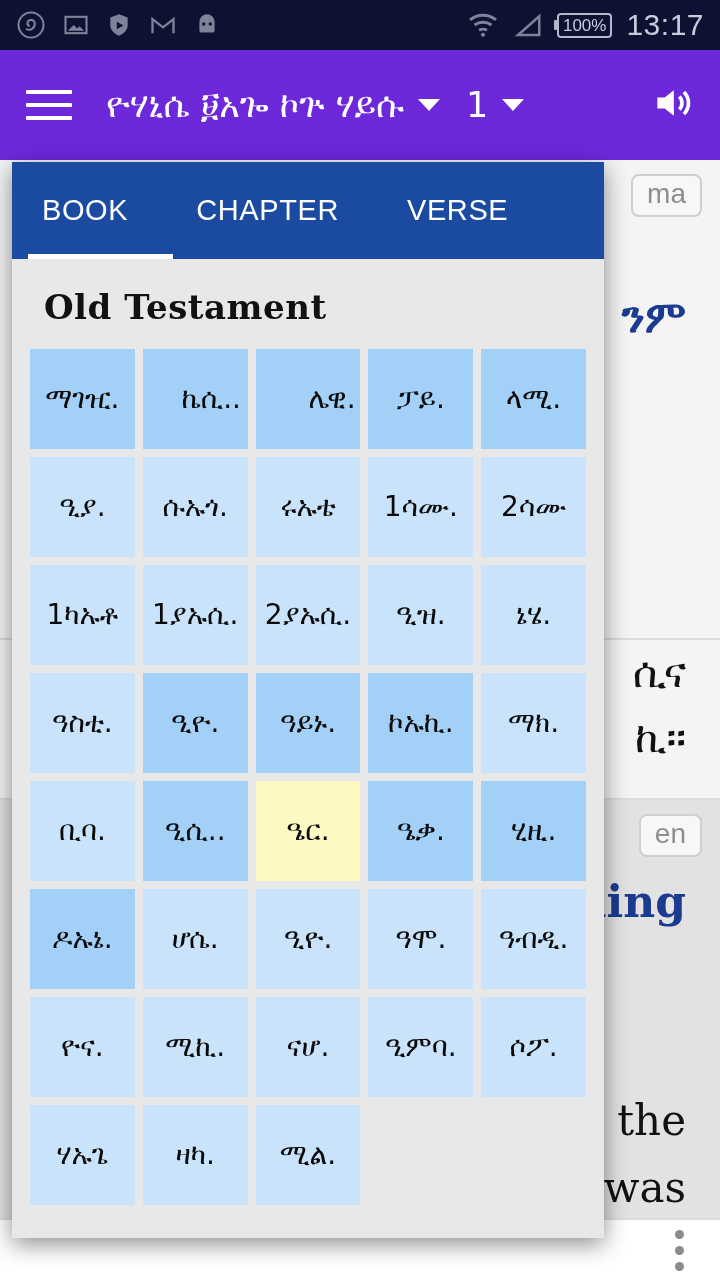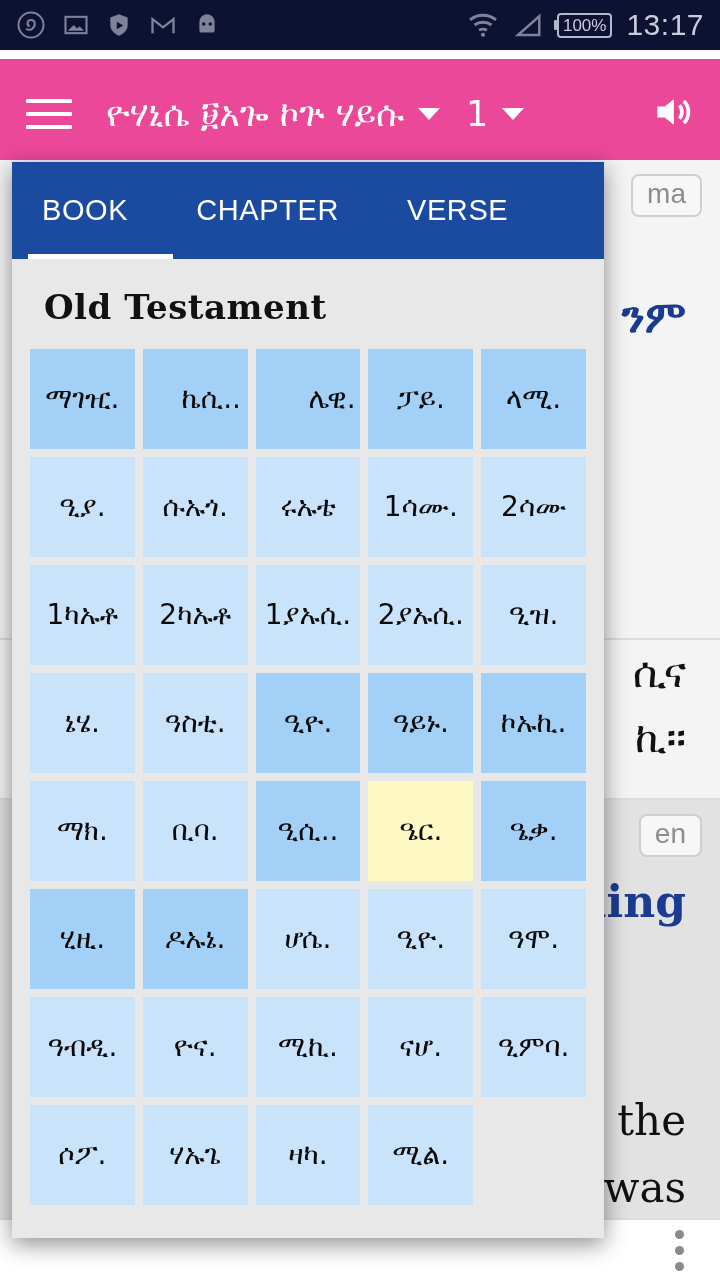--- a/index.html
+++ b/index.html
@@ -54,24 +54,24 @@
     left: -5px; top: 50%;
     transform: translateY(-50%);
     width: 3px; height: 10px;
     background: #b4b8cc;
     border-radius: 1px;
   }
 
   
   .appbar {
     position: absolute;
-    top: 59px; left: 0;
+    top: 50px; left: 0;
     width: 720px;
     height: 110px;
-    background: #ec4899;
+    background: #6d28d9;
     display: flex;
     align-items: center;
     padding: 0 26px;
   }
   .hamburger { width: 46px; cursor: pointer; }
   .hamburger span {
     display: block;
     height: 4px;
     background: #fff;
     margin: 9px 0;
@@ -368,21 +368,20 @@
           <div class="tile" style="background: rgb(163, 208, 247); padding-left: 32px;">ኬሲ..</div>
           <div class="tile" style="background: rgb(163, 208, 247); padding-left: 48px;">ሌዊ.</div>
           <div class="tile" style="background: rgb(163, 208, 247); text-align: right;">ፓይ.</div>
           <div class="tile" style="background: rgb(163, 208, 247);">ላሚ.</div>
           <div class="tile" style="background: rgb(201, 227, 251);">ዒያ.</div>
           <div class="tile" style="background: rgb(201, 227, 251);">ሱኡጎ.</div>
           <div class="tile" style="background: rgb(201, 227, 251);">ሩኡቴ</div>
           <div class="tile" style="background: rgb(201, 227, 251);">1ሳሙ.</div>
           <div class="tile" style="background: rgb(201, 227, 251);">2ሳሙ</div>
           <div class="tile" style="background: rgb(201, 227, 251);">1ካኡቶ</div>
-          <div class="tile" style="background: rgb(201, 227, 251);">2ካኡቶ</div>
           <div class="tile" style="background: rgb(201, 227, 251);">1ያኡሲ.</div>
           <div class="tile" style="background: rgb(201, 227, 251);">2ያኡሲ.</div>
           <div class="tile" style="background: rgb(201, 227, 251);">ዒዝ.</div>
           <div class="tile" style="background: rgb(201, 227, 251);">ኔሄ.</div>
           <div class="tile" style="background: rgb(201, 227, 251);">ዓስቲ.</div>
           <div class="tile" style="background: rgb(163, 208, 247);">ዒዮ.</div>
           <div class="tile" style="background: rgb(163, 208, 247);">ዓይኑ.</div>
           <div class="tile" style="background: rgb(163, 208, 247);">ኮኡኪ.</div>
           <div class="tile" style="background: rgb(201, 227, 251);">ማክ.</div>
           <div class="tile" style="background: rgb(201, 227, 251);">ቢባ.</div>

